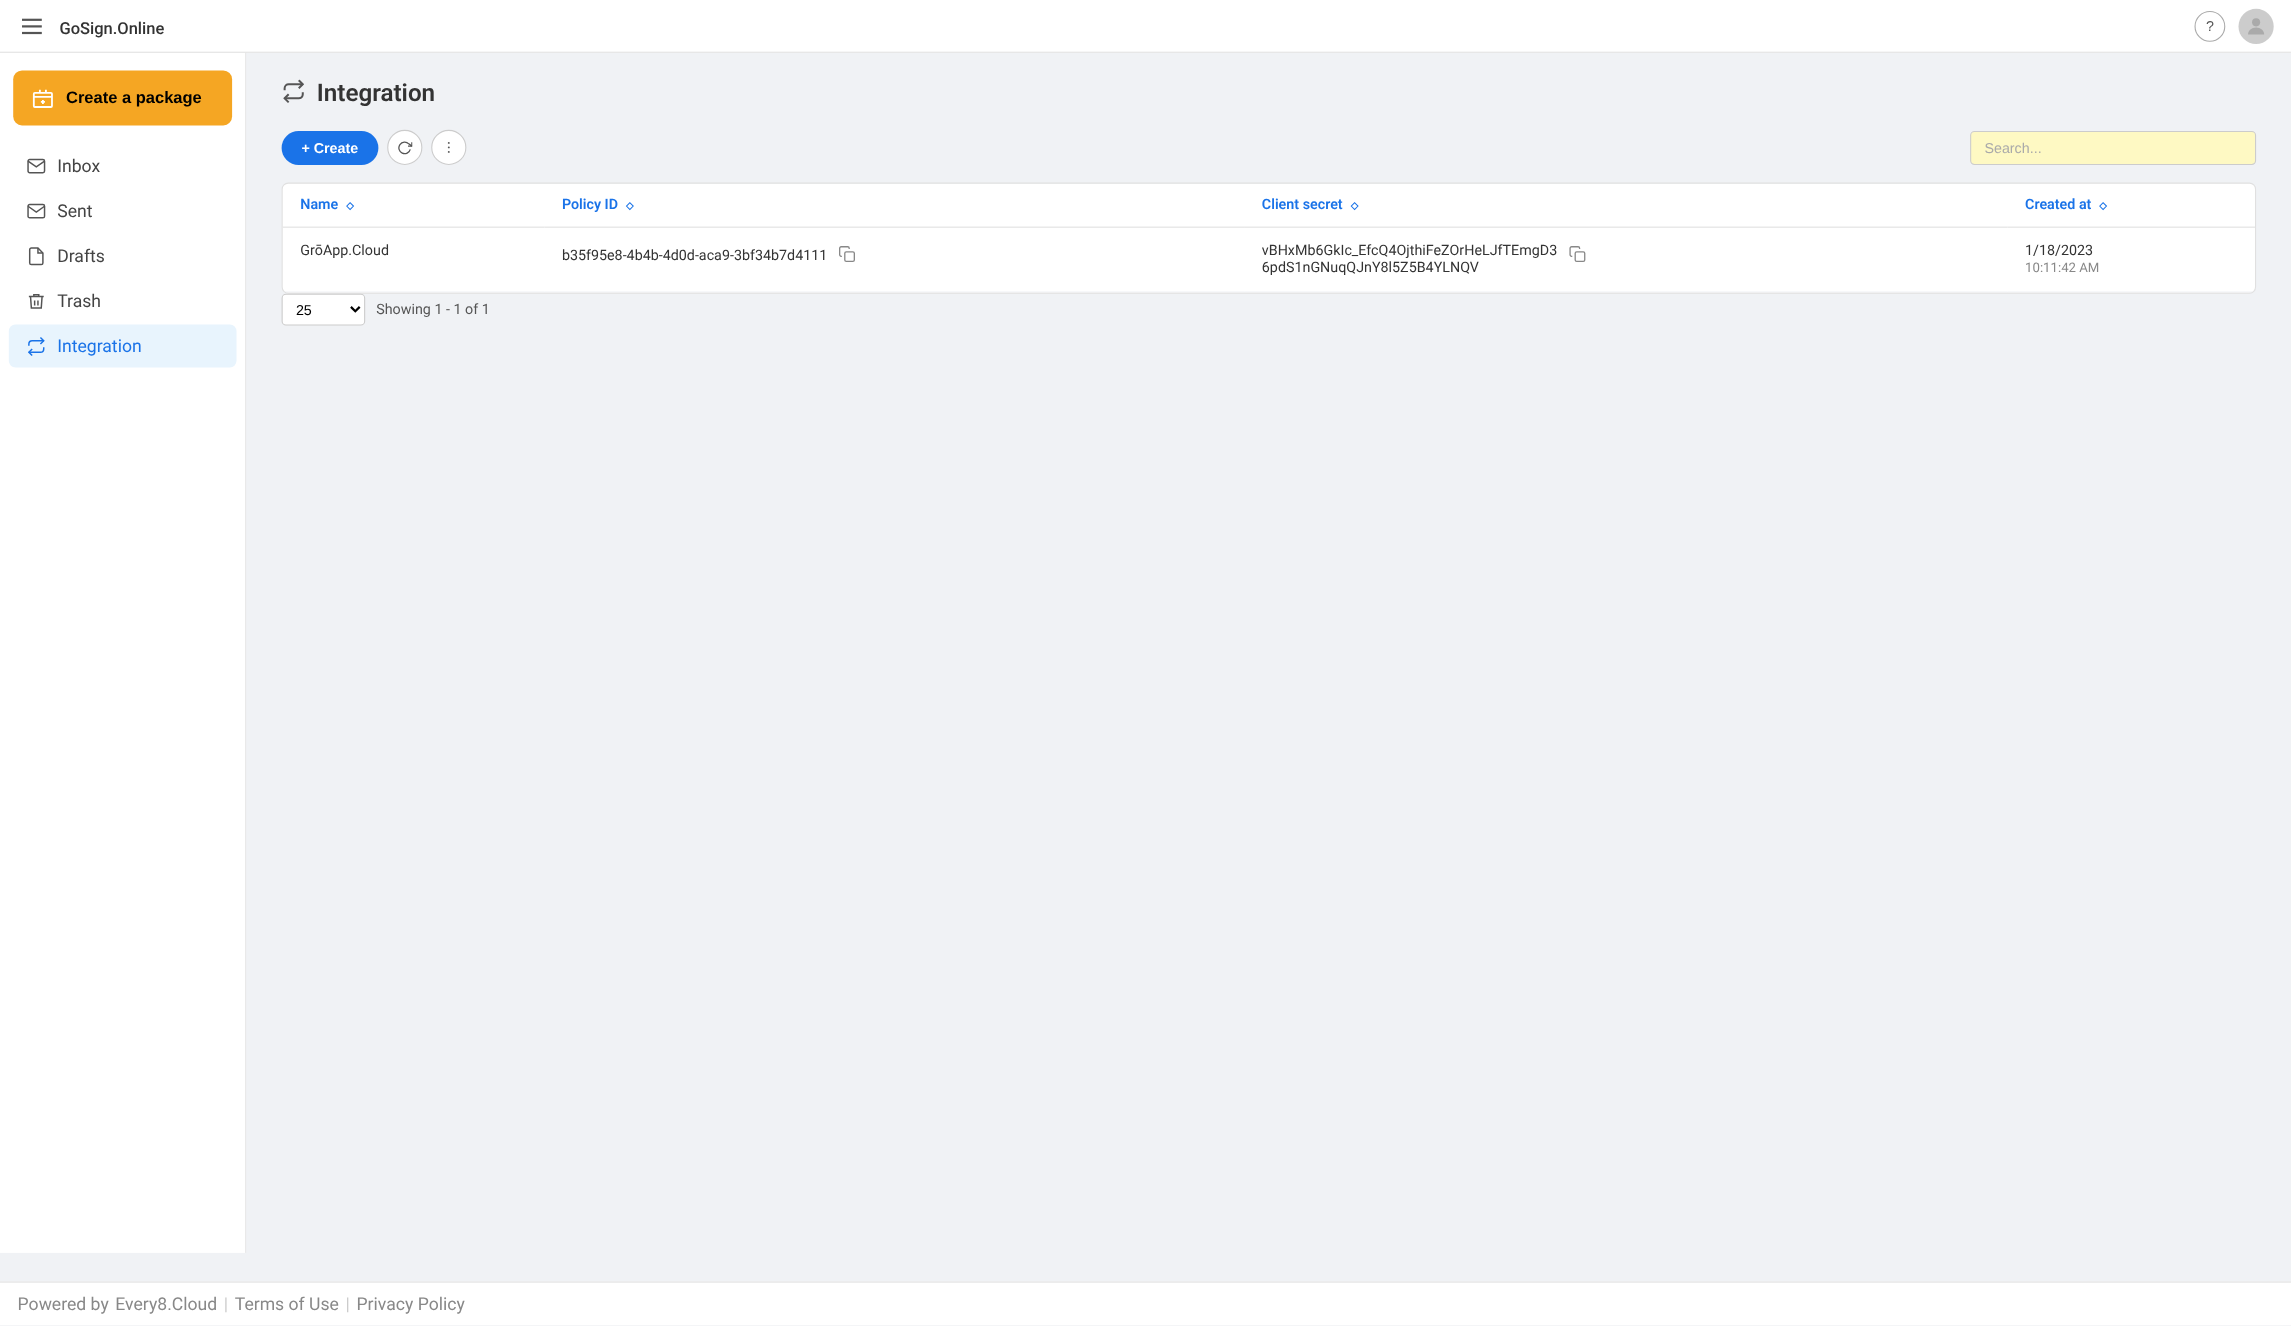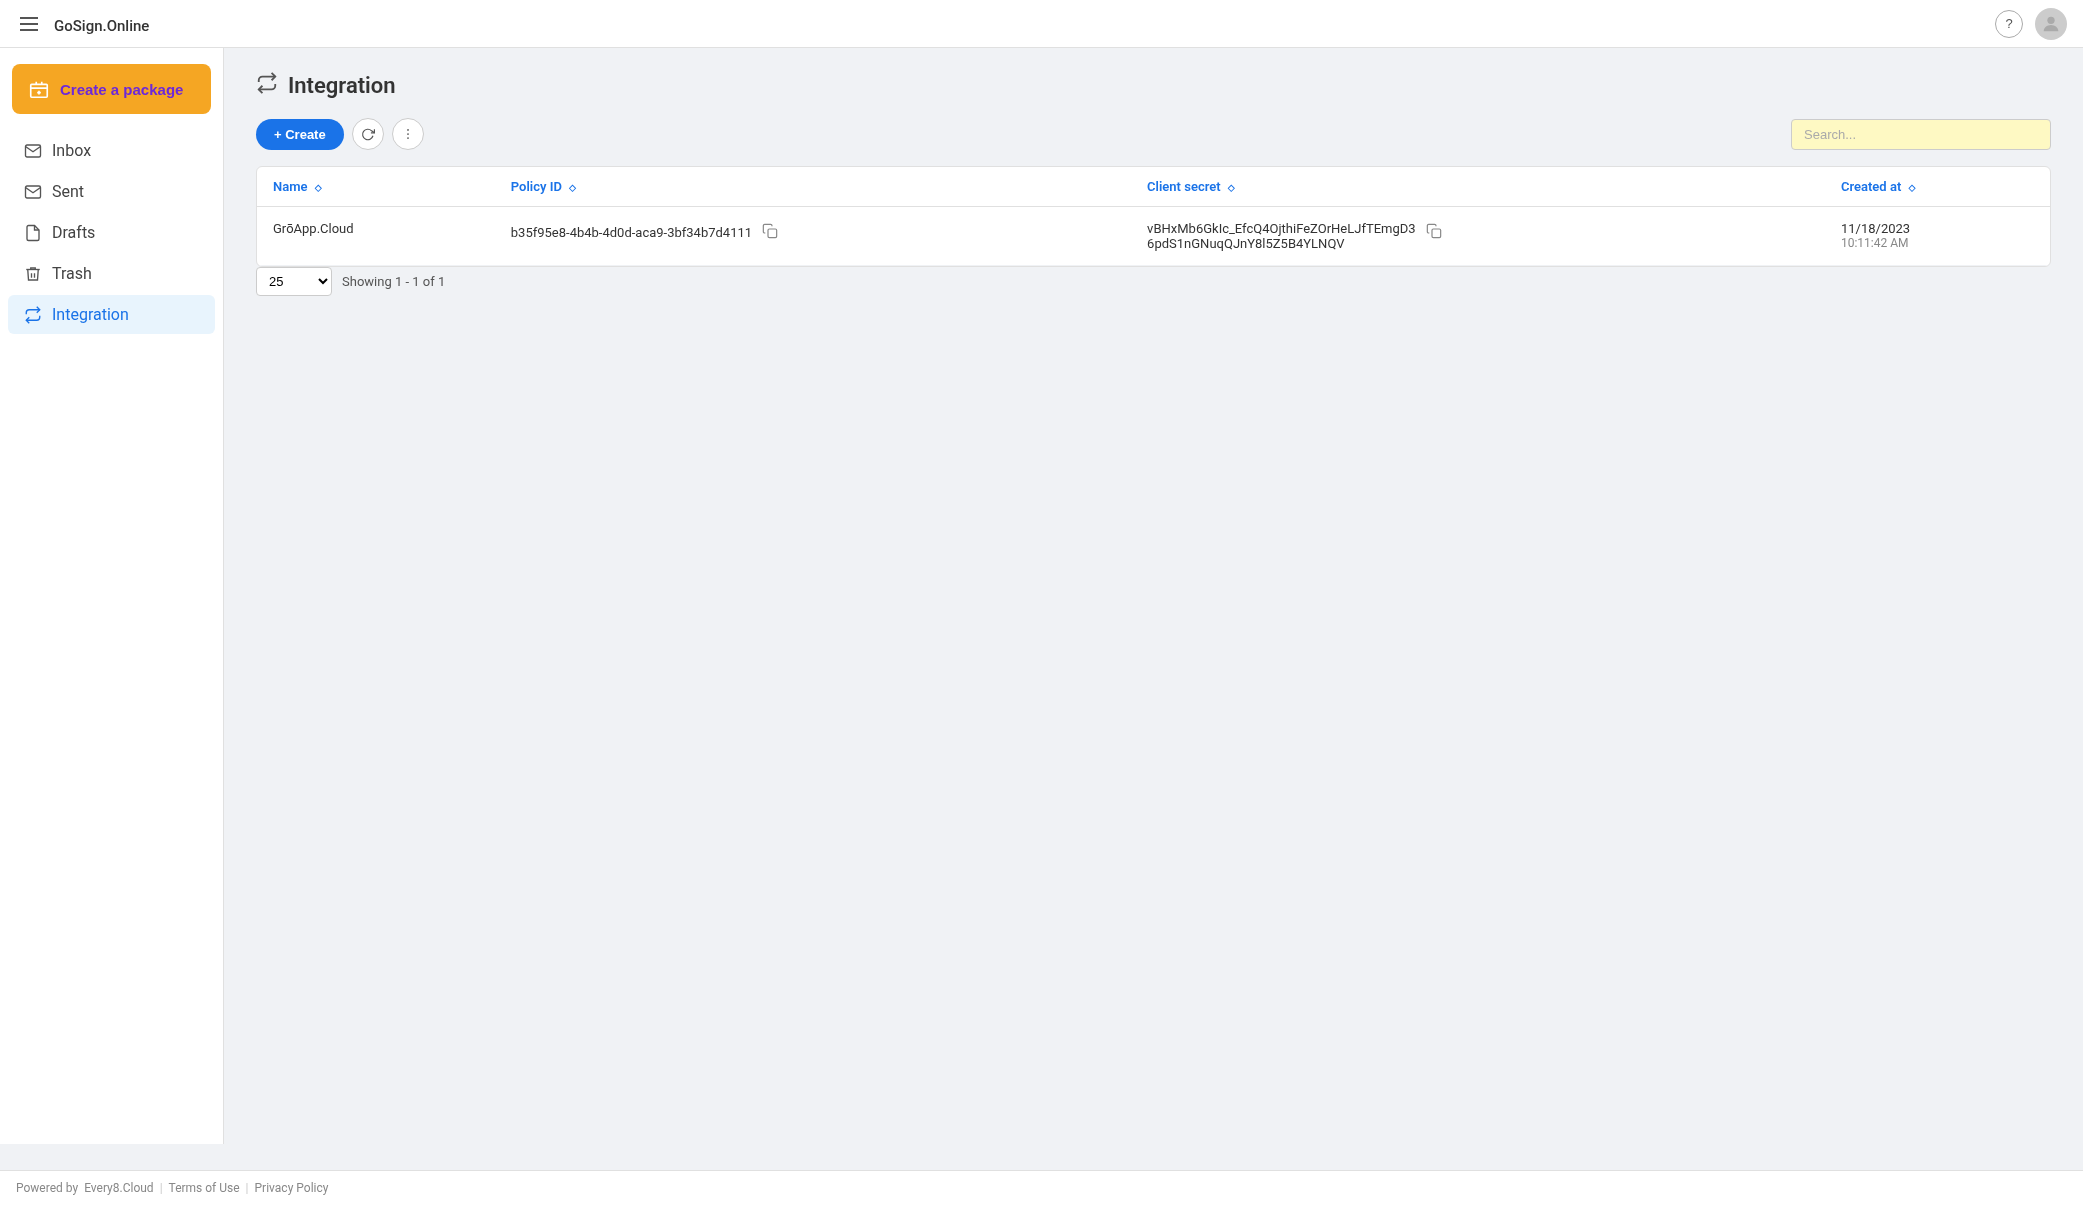--- a/index.html
+++ b/index.html
@@ -35,21 +35,21 @@
 
     
     .sidebar {
       width: 224px; background: #fff; border-right: 1px solid #e0e0e0;
       display: flex; flex-direction: column; flex-shrink: 0; padding-top: 8px;
     }
     .create-package-btn {
       margin: 8px 12px 16px 12px; padding: 14px 16px;
       background: #f5a623; border: none; border-radius: 8px;
       display: flex; align-items: center; gap: 10px; cursor: pointer;
-      font-size: 15px; font-weight: 600; color: #6d28d9;
+      font-size: 15px; font-weight: 600; color: #000000;
     }
     .create-package-btn svg { width: 22px; height: 22px; fill: #fff; flex-shrink: 0; }
 
     .nav-item {
       display: flex; align-items: center; gap: 10px;
       padding: 10px 16px; cursor: pointer; border-radius: 6px;
       margin: 1px 8px; font-size: 16px; color: #444;
     }
     .nav-item.active { background: #e8f4fd; color: #1a73e8; }
     .nav-item svg { width: 18px; height: 18px; flex-shrink: 0; }
@@ -106,21 +106,21 @@
     .pagination { display: flex; align-items: center; gap: 10px; margin-top: 0; }
     .per-page-select {
       border: 1px solid #ccc; border-radius: 4px; padding: 5px 24px 5px 8px;
       font-size: 13px; background: #fff; cursor: pointer; appearance: auto;
     }
     .showing-text { font-size: 13px; color: #555; }
 
     
     .footer {
       background: #fff; border-top: 1px solid #e0e0e0;
-      padding: 10px 16px; font-size: 12px; color: #888;
+      padding: 10px 16px; font-size: 16px; color: #888;
       display: flex; align-items: center; gap: 6px; flex-shrink: 0; margin-top: 26px;
     }
     .footer a { color: #888; text-decoration: none; }
     .footer .sep { color: #ccc; }
   </style>
 </head>
 <body>
 
 <div class="app-wrapper">
 
@@ -279,21 +279,21 @@
                   <button class="copy-btn">
                     <svg viewBox="0 0 24 24" fill="none" stroke="#888" stroke-width="1.8">
                       <rect x="9" y="9" width="13" height="13" rx="2"></rect>
                       <path d="M5 15H4a2 2 0 01-2-2V4a2 2 0 012-2h9a2 2 0 012 2v1"></path>
                     </svg>
                   </button>
                 </div>
               </td>
               <td>
                 <div class="date-cell">
-                  <div class="date">11/18/2023</div>
+                  <div class="date">1/18/2023</div>
                   <div class="time">10:11:42 AM</div>
                 </div>
               </td>
             </tr>
           </tbody>
         </table>
       </div>
 
       <div class="pagination">
         <select class="per-page-select">

